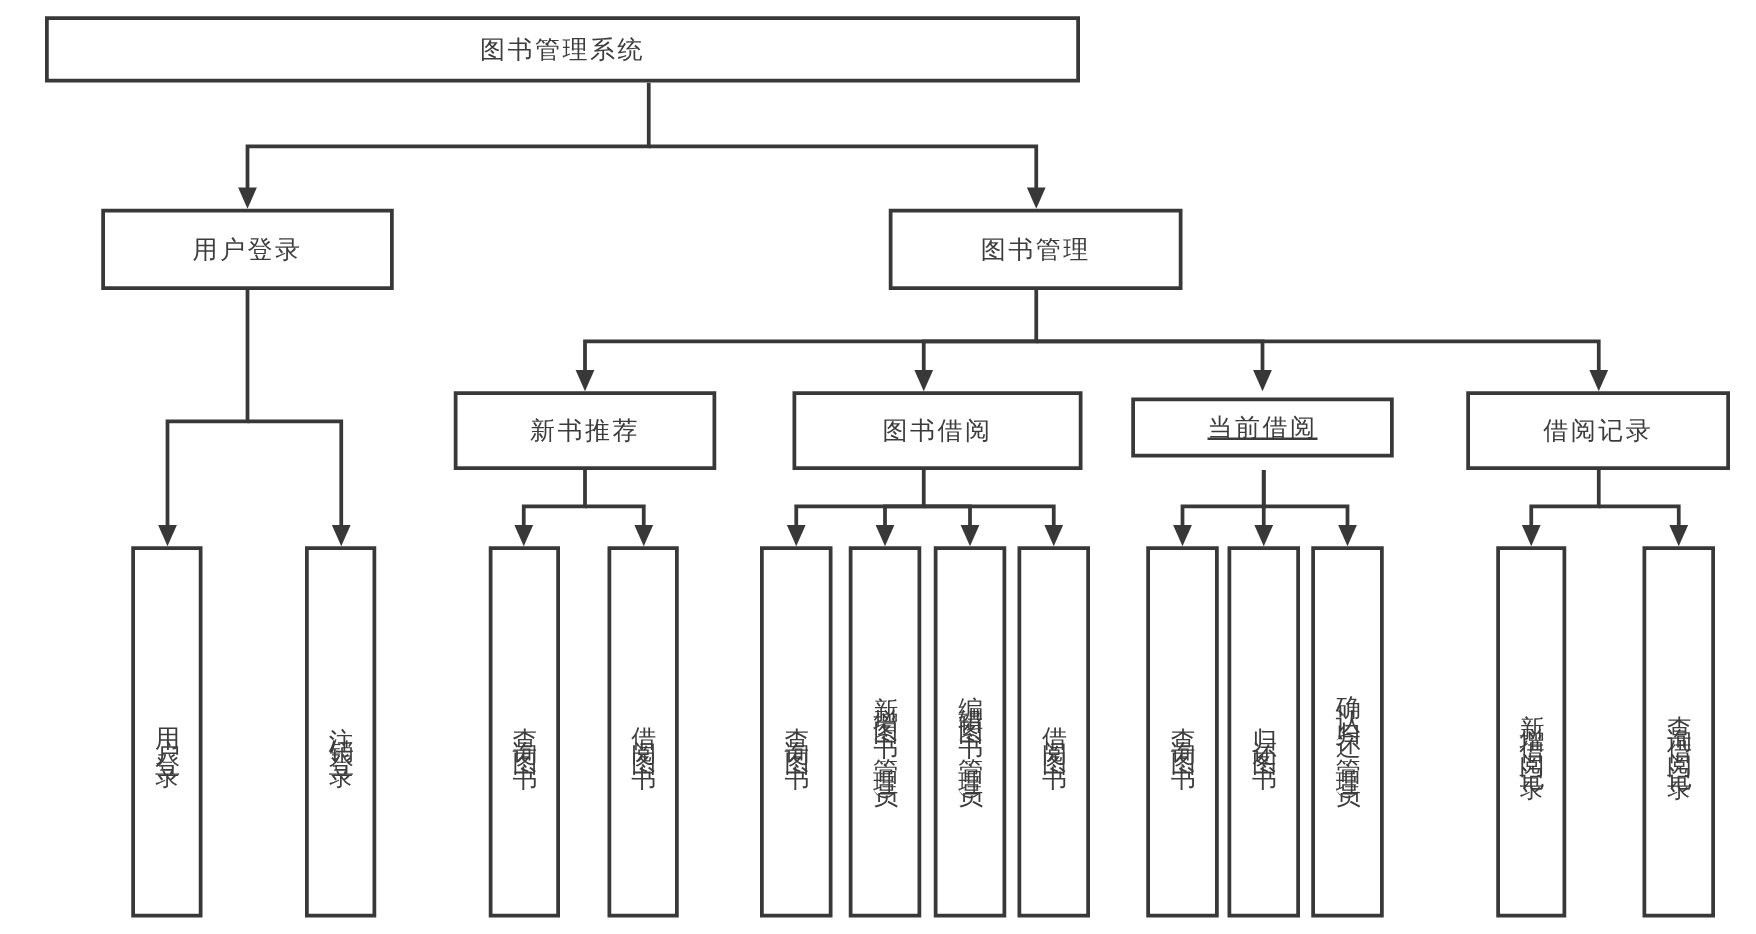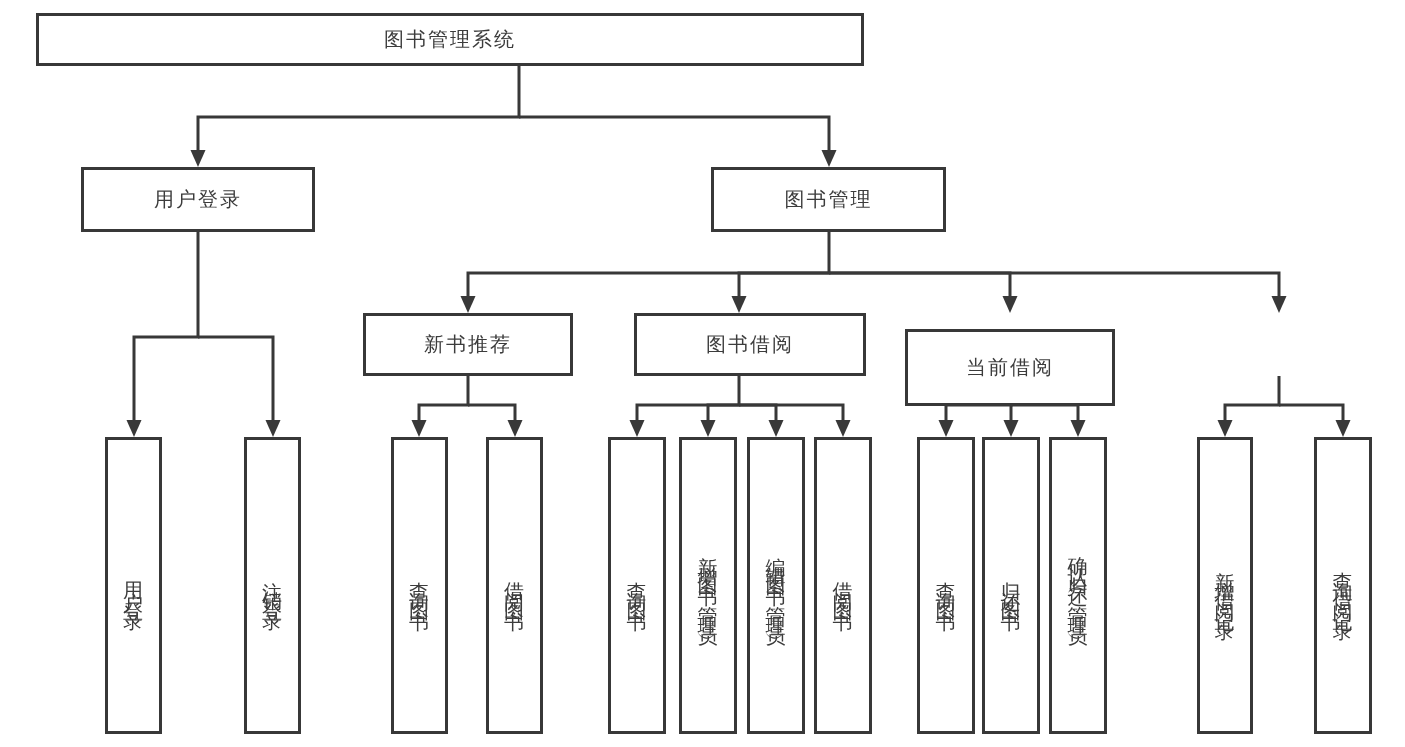--- a/index.html
+++ b/index.html
@@ -99,22 +99,25 @@
   <div class="node" style="left:363px; top:313px; width:210px; height:63px;">
     <span>新书推荐</span>
   </div>
 
   <div class="node" style="left:711px; top:167px; width:235px; height:65px;">
     <span>图书管理</span>
   </div>
   <div class="node" style="left:634px; top:313px; width:232px; height:63px;">
     <span>图书借阅</span>
   </div>
-  <div class="node" style="left:905px; top:329px; width:210px; height:77px;">
+  <div class="node" style="left:905px; top:318px; width:210px; height:48px;text-decoration:underline;">
     <span>当前借阅</span>
+  </div>
+  <div class="node" style="left:1173px; top:313px; width:211px; height:63px;">
+    <span>借阅记录</span>
   </div>
 
   <div class="leaf" style="left:105px; top:437px; width:57px; height:297px;">
     <span>用户登录</span>
   </div>
   <div class="leaf" style="left:244px; top:437px; width:57px; height:297px;">
     <span>注销登录</span>
   </div>
 
   <div class="leaf" style="left:391px; top:437px; width:57px; height:297px;">

